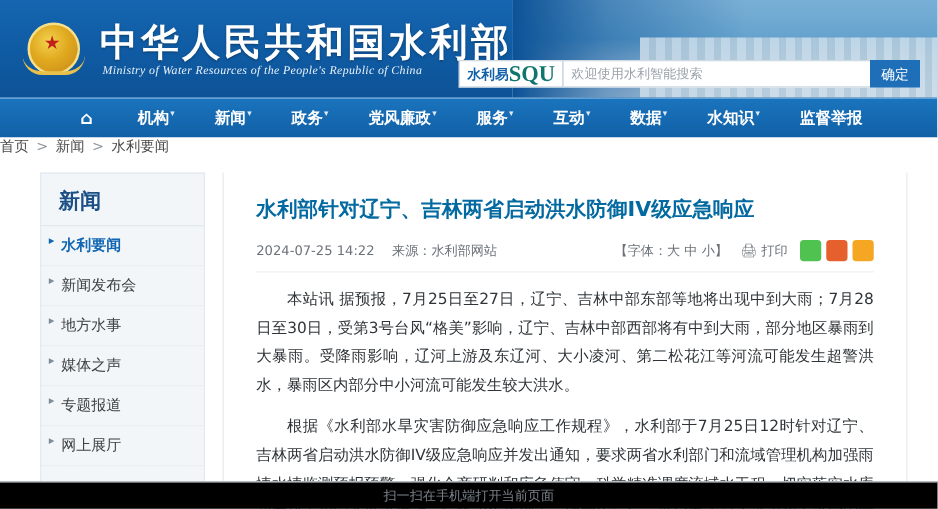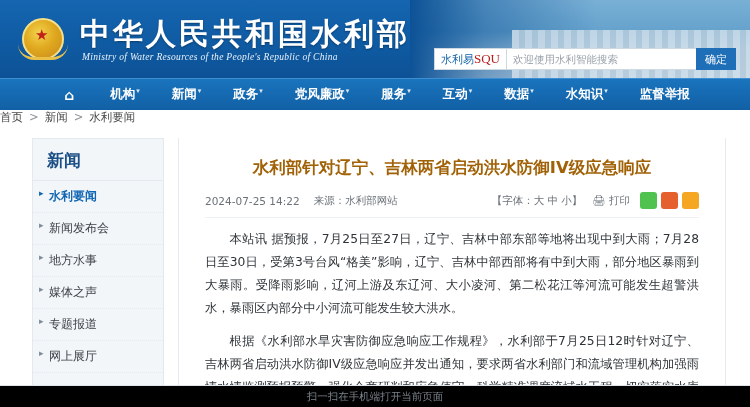--- a/index.html
+++ b/index.html
@@ -64,27 +64,27 @@
   
   .searchbar {
     position: absolute; right: 14px; top: 48px;
     display: flex; align-items: center;
   }
   .slq-logo {
     display: flex; align-items: center; justify-content: center;
     background: #ffffff; border: 1px solid #cfd9e2;
     border-right: none;
     height: 22px; padding: 0 6px;
-    font-size: 11px; color: #1160a8; font-weight: normal;
+    font-size: 11px; color: #1160a8; font-weight: bold;
     font-family: "DejaVu Sans", "Liberation Sans", sans-serif;
     text-align: right;
   }
-  .slq-logo .sq { color: #b91c1c; font-family: "Liberation Serif", serif; font-size: 13px; }
+  .slq-logo .sq { color: #0f766e; font-family: "Liberation Serif", serif; font-size: 18px; }
   .search-input {
-    width: 190px; height: 22px;
+    width: 246px; height: 22px;
     border: 1px solid #cfd9e2; border-right: none;
     outline: none; font-size: 10.5px; padding: 0 6px;
     color: #9aa3ab; background: #fff;
     font-family: "DejaVu Sans", "Liberation Sans", sans-serif;
   }
   .search-input::placeholder { color: #9aa3ab; }
   .search-btn {
     height: 22px; padding: 0 9px; border: none; cursor: pointer;
     background: #1e6fb8; color: #fff; font-size: 11px;
     font-family: "DejaVu Sans", "Liberation Sans", sans-serif;
@@ -151,22 +151,21 @@
   .side-item.active:before { color: #1166b3; }
 
   .content {
     flex: 1;
     border: 1px solid #e6ebf0;
     border-top: none; border-bottom: none;
     padding: 14px 26px 0 26px;
     background: #fff;
   }
   .article-title {
-    text-align: center;
-    font-size: 16.5px; font-weight: bold; color: #a16207;
+    font-size: 16.5px; font-weight: bold; color: #0369a1;
     font-family: "DejaVu Sans", "Liberation Sans", sans-serif;
     line-height: 24px;
     padding: 4px 0 12px;
   }
   .meta {
     display: flex; align-items: center;
     font-size: 10.5px; color: #6b7279;
     font-family: "DejaVu Sans", "Liberation Sans", sans-serif;
     border-bottom: 1px solid #eef2f5;
     padding-bottom: 8px;

